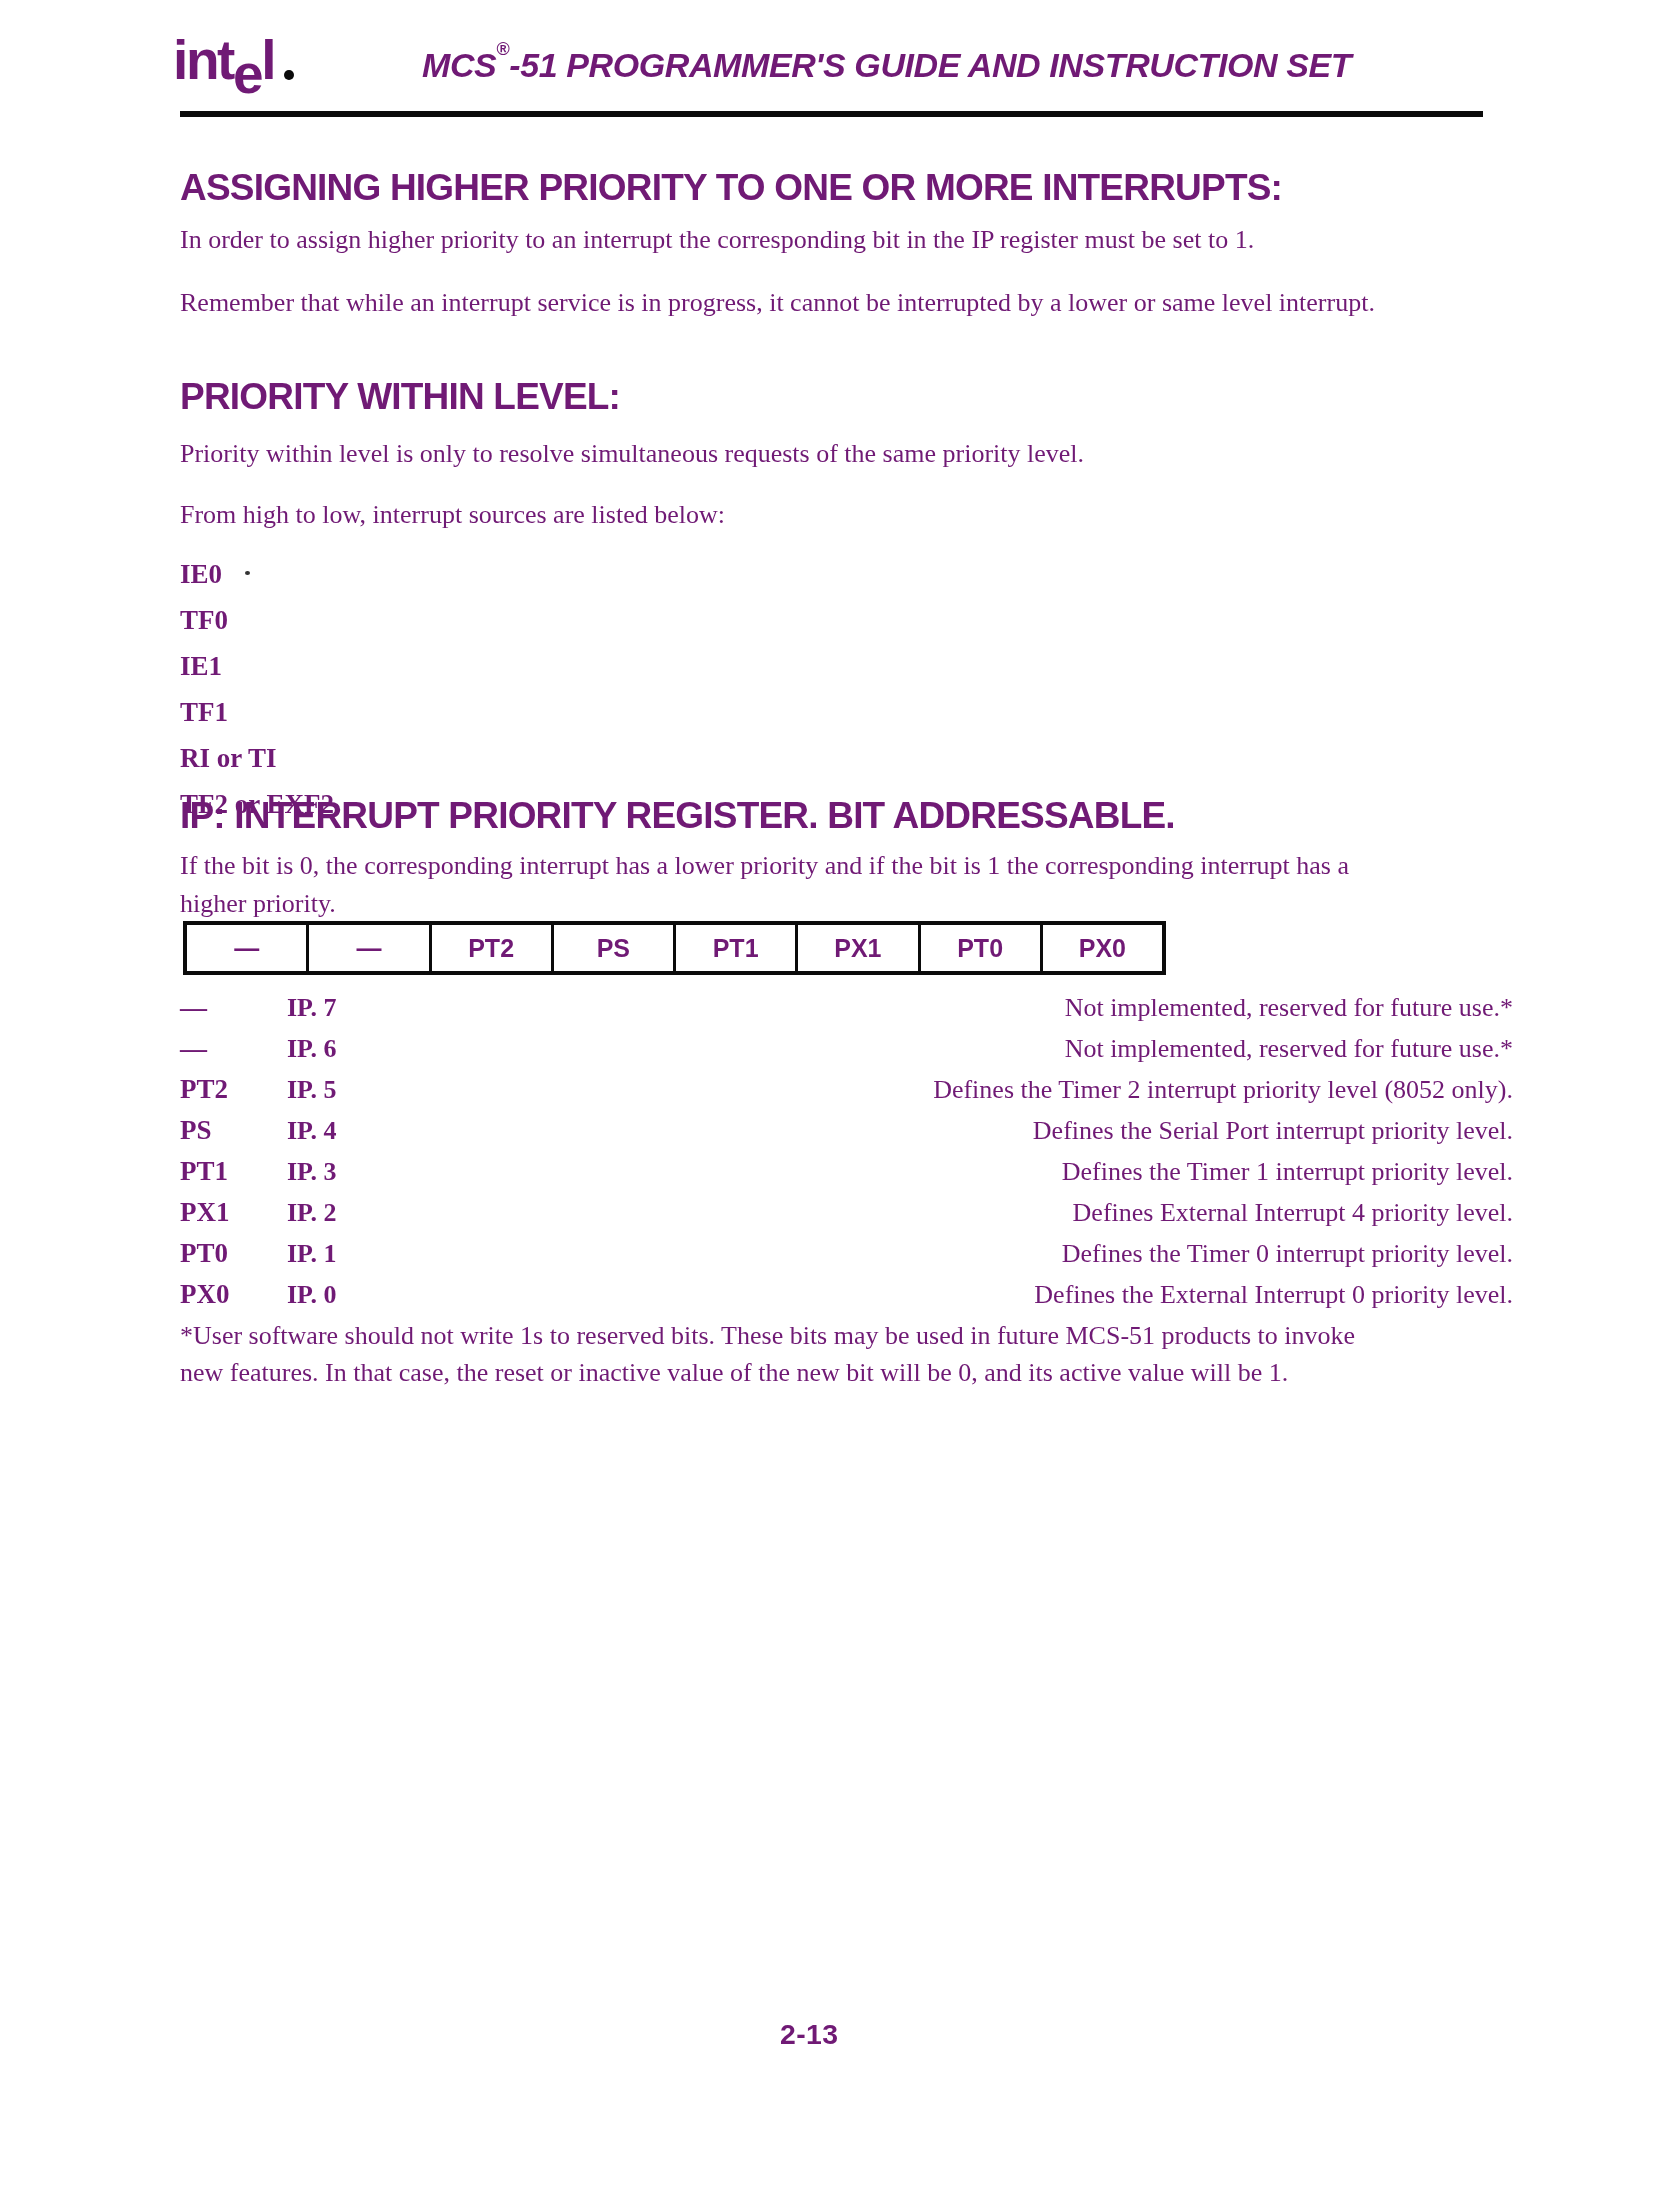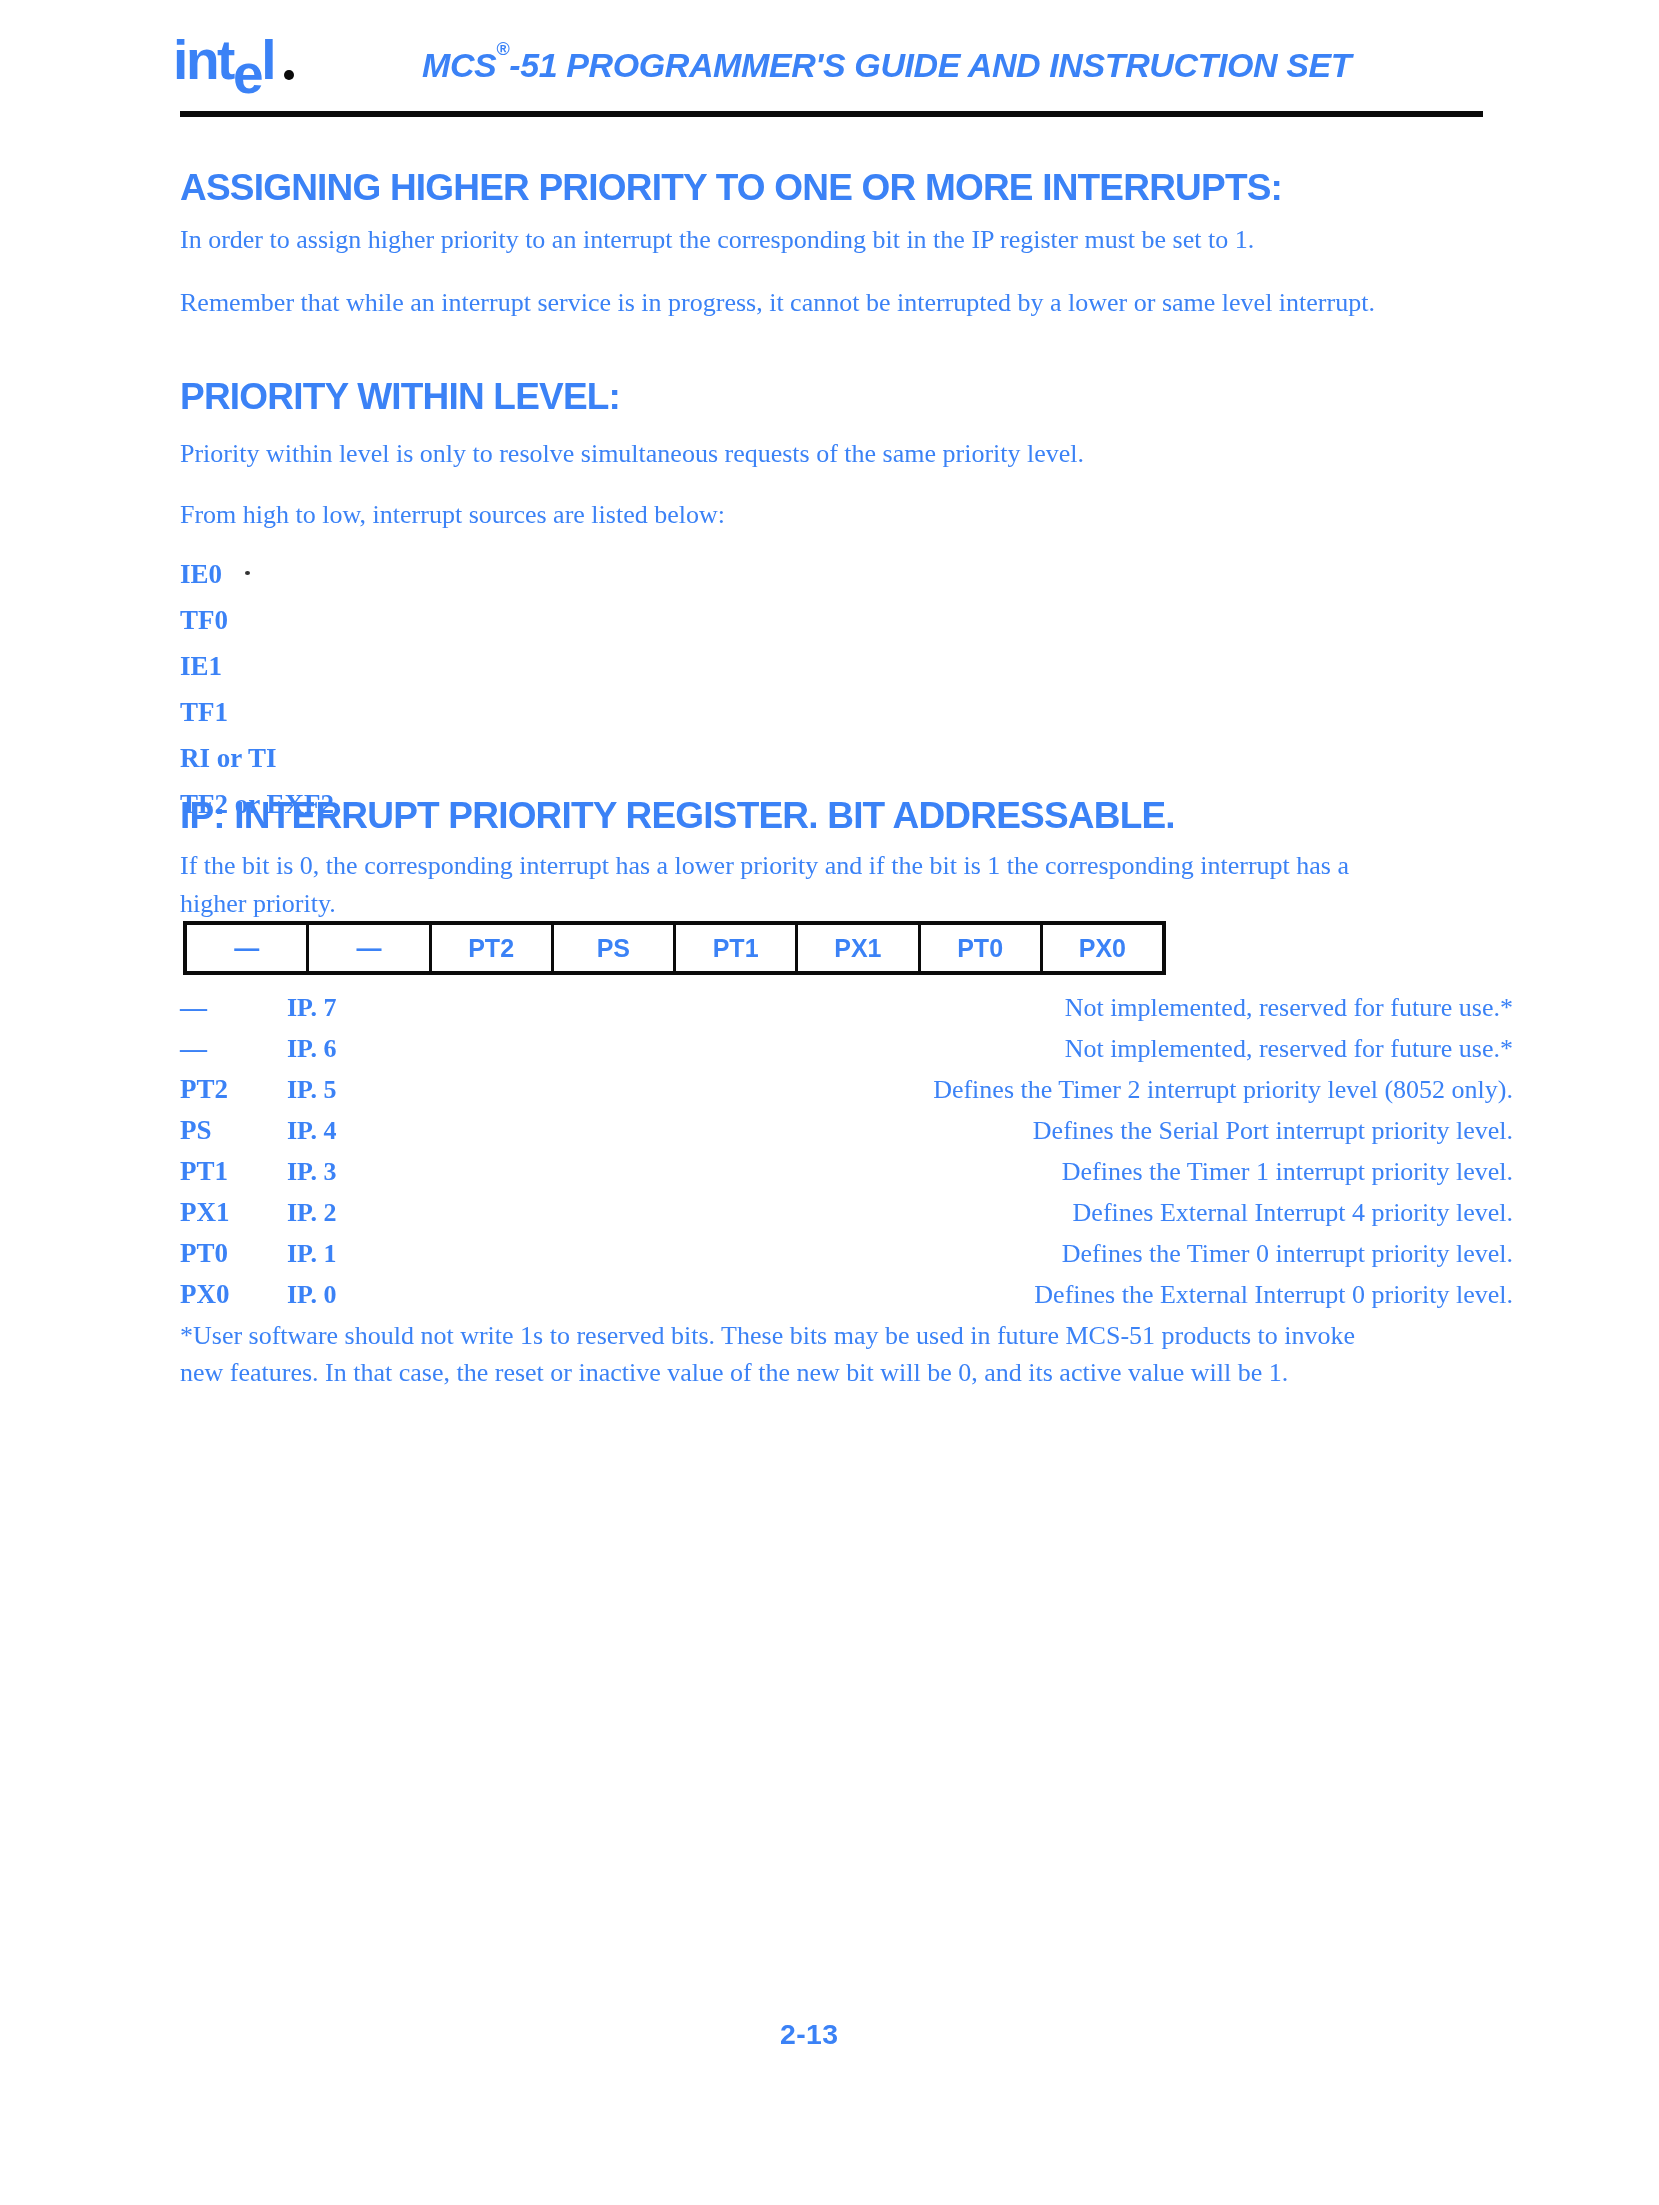--- a/index.html
+++ b/index.html
@@ -1,21 +1,21 @@
 <!DOCTYPE html>
 <html style="font-size:13px"><head>
 <meta charset="utf-8">
 <style>
   html,body{margin:0;padding:0;background:#e8e8e8;}
   .page{
     position:relative;
     width:1660px;height:2205px;
     background:#ffffff;
     overflow:hidden;
-    color:#3b82f6;
+    color:#701a75;
     font-family:"Liberation Serif", serif;
   }
   
   .logo{
     position:absolute;left:173px;top:33px;
     font-family:"Liberation Sans", sans-serif;
     font-weight:bold;font-size:55px;letter-spacing:-2.4px;
     line-height:55px;white-space:nowrap;
   }
   .logo .drop-e{display:inline-block;transform:translateY(14px);}

